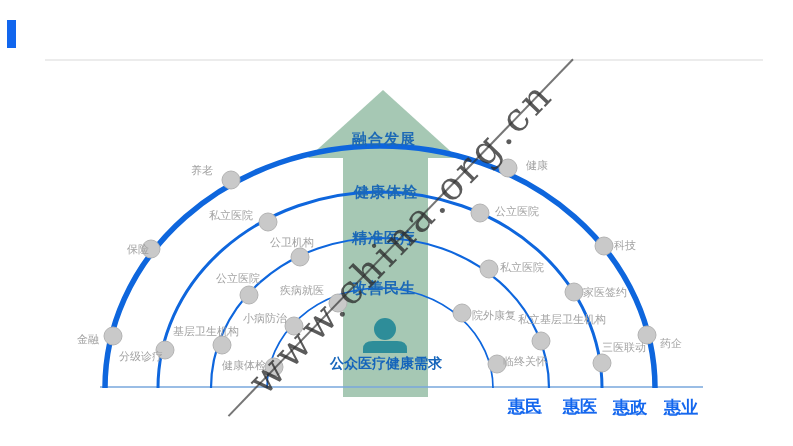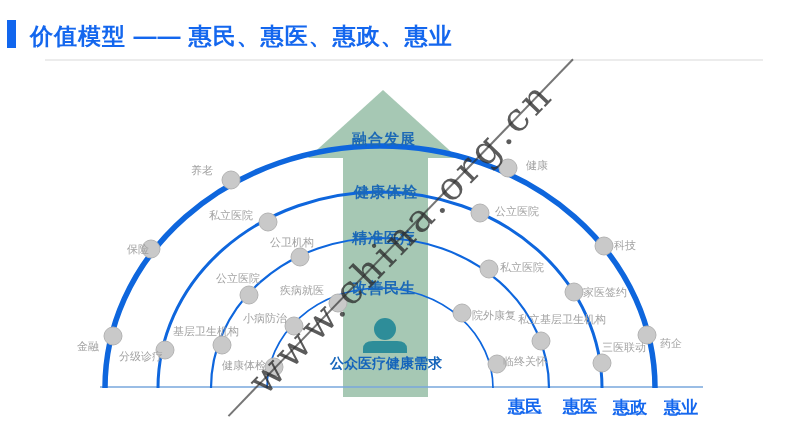--- a/index.html
+++ b/index.html
@@ -53,21 +53,20 @@
     position:relative;font-family:"DejaVu Serif","Liberation Serif",serif;
     font-size:39px;letter-spacing:4px;color:rgba(45,45,45,0.78);white-space:nowrap;
   }
 </style>
 </head>
 <body>
 
 <div class="slide">
 
   <div class="title-marker"></div>
-  <div class="page-title">价值模型 —— 惠民、惠医、惠政、惠业</div>
   <div class="title-divider"></div>
 
   <svg class="diagram-svg" width="793" height="446" viewBox="0 0 793 446">
 
     <rect x="343" y="150" width="85" height="247" fill="#a6c8b4"></rect>
     <polygon points="308,158 383,90 458,158" fill="#a6c8b4"></polygon>
 
     <line x1="100" y1="387" x2="703" y2="387" stroke="#79a7dc" stroke-width="1.3"></line>
 
     <path d="M105,388 A275,242 0 0 1 655,388" fill="none" stroke="#0e66dd" stroke-width="5.5"></path>
@@ -101,21 +100,21 @@
   <div class="ring-node" style="left:541px;top:341px"></div>
 
   <div class="ring-node" style="left:338px;top:303px"></div>
   <div class="ring-node" style="left:294px;top:326px"></div>
   <div class="ring-node" style="left:274px;top:367px"></div>
   <div class="ring-node" style="left:462px;top:313px"></div>
   <div class="ring-node" style="left:497px;top:364px"></div>
 
   <div class="node-label" style="left:202px;top:170px">养老</div>
   <div class="node-label" style="left:138px;top:249px">保险</div>
-  <div class="node-label" style="left:88px;top:346px">金融</div>
+  <div class="node-label" style="left:88px;top:339px">金融</div>
   <div class="node-label" style="left:537px;top:165px">健康</div>
   <div class="node-label" style="left:625px;top:245px">科技</div>
   <div class="node-label" style="left:671px;top:343px">药企</div>
 
   <div class="node-label" style="left:231px;top:215px">私立医院</div>
   <div class="node-label" style="left:141px;top:356px">分级诊疗</div>
   <div class="node-label" style="left:517px;top:211px">公立医院</div>
   <div class="node-label" style="left:605px;top:292px">家医签约</div>
   <div class="node-label" style="left:624px;top:347px">三医联动</div>
 

